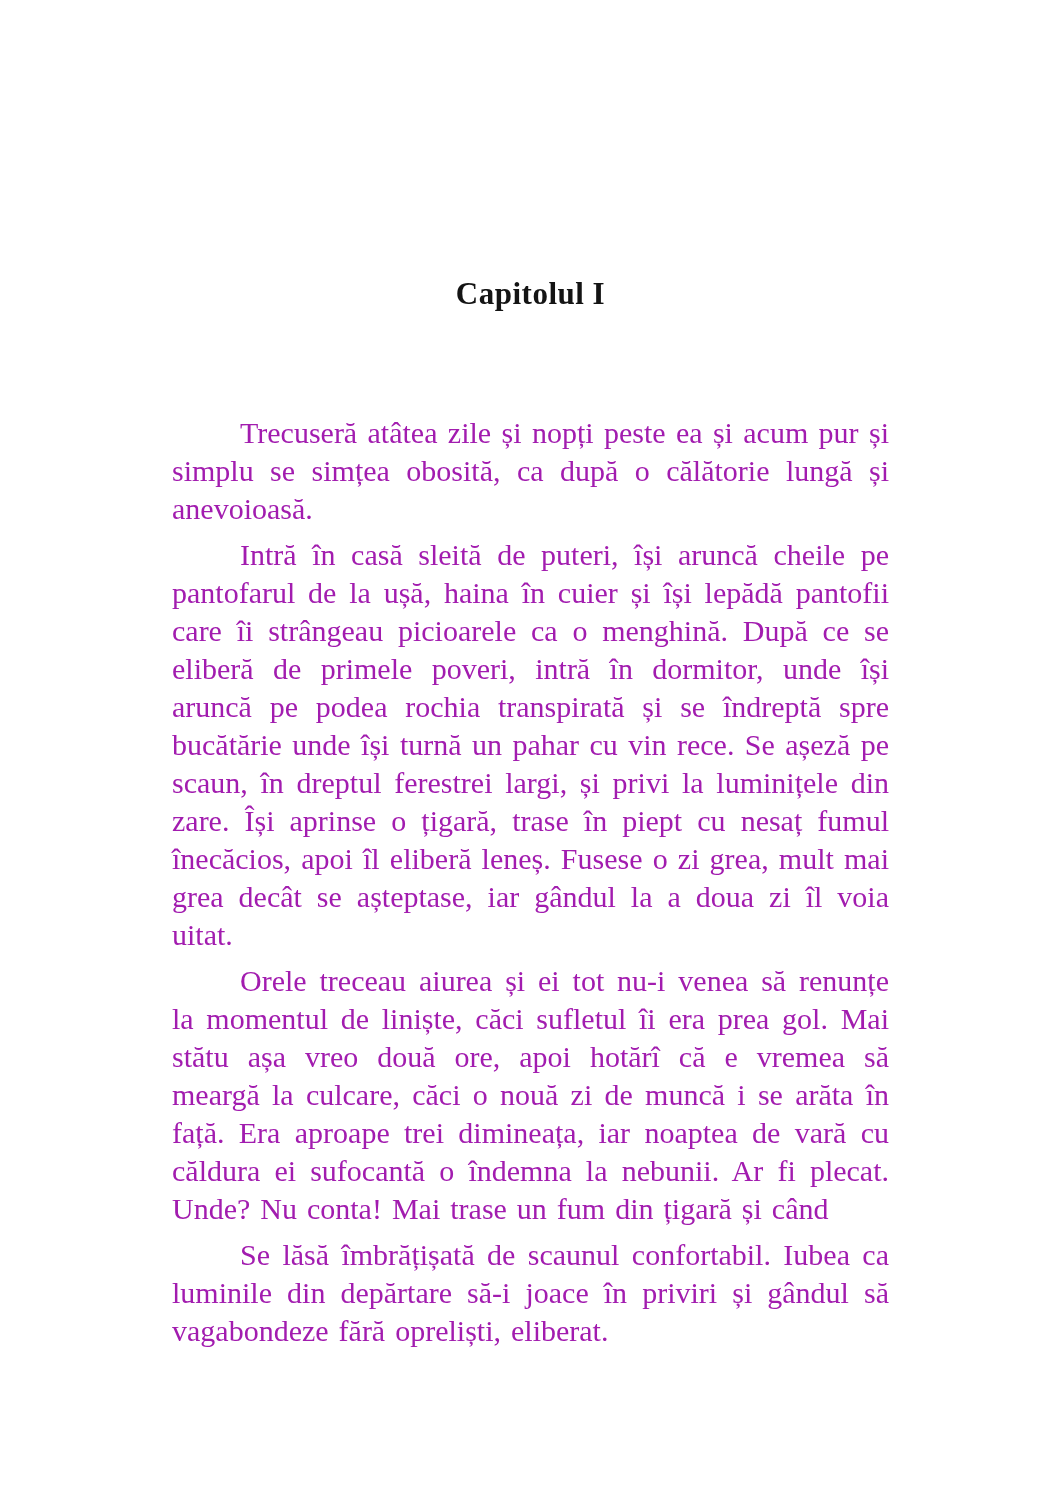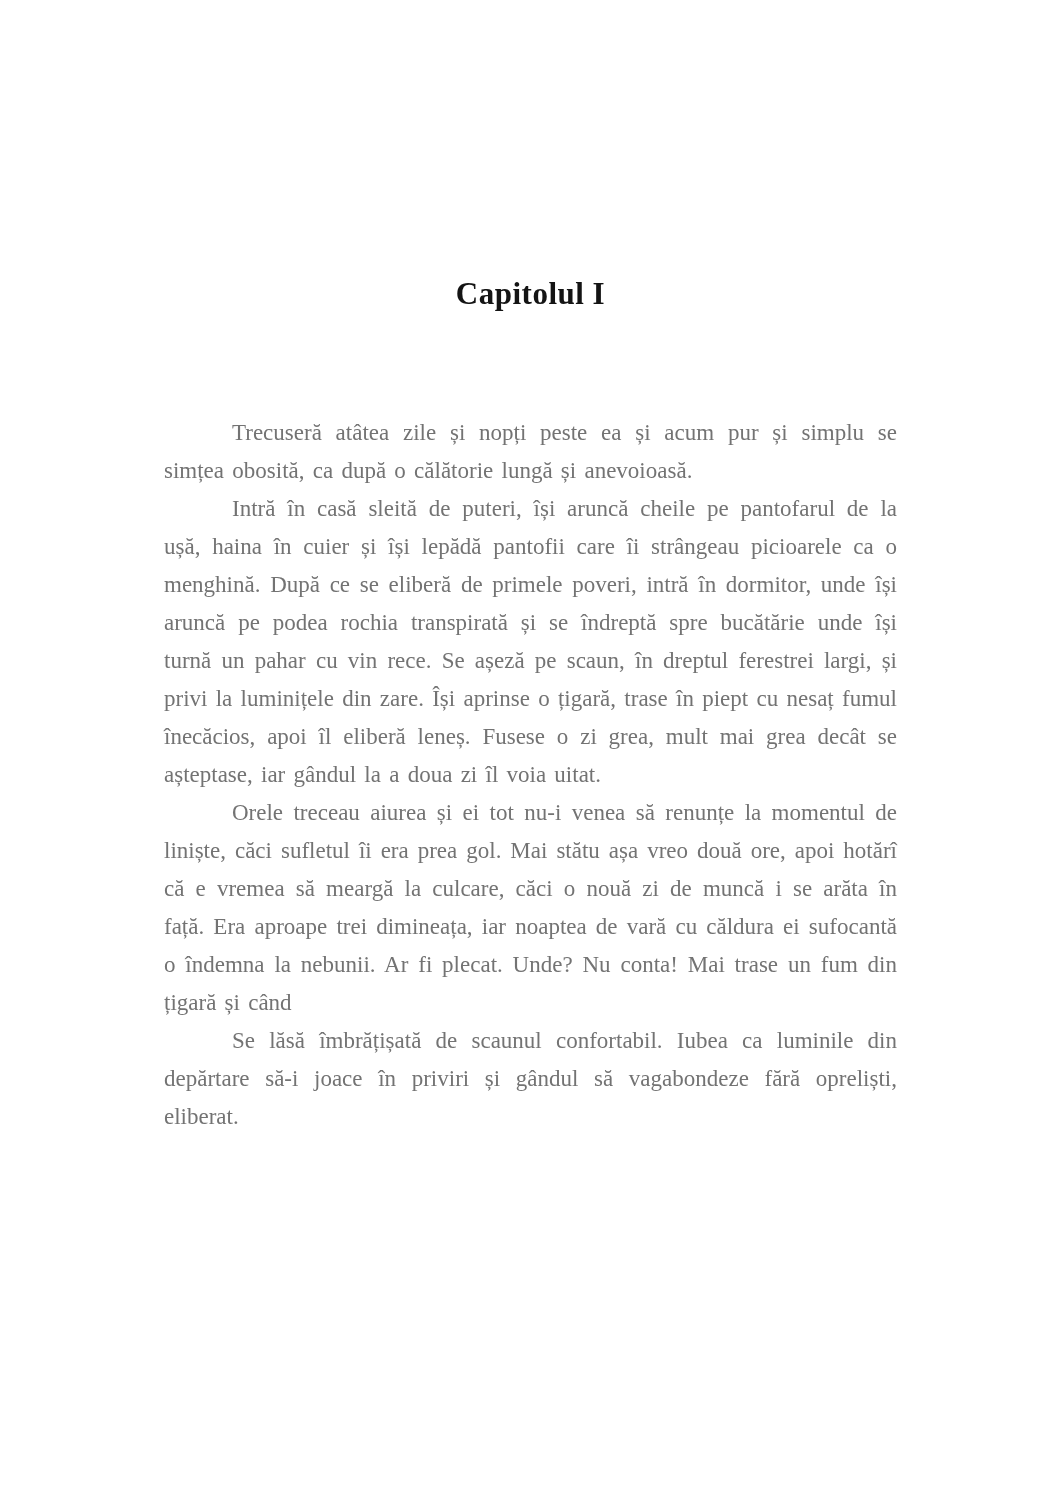--- a/index.html
+++ b/index.html
@@ -20,27 +20,27 @@
   }
   .chapter-title {
     margin: 0 0 102px 0;
     text-align: center;
     font-size: 31px;
     font-weight: 700;
     letter-spacing: 0.5px;
     color: #141414;
   }
   .body-text p {
-    margin: 0;
-    font-size: 23px;
+    margin: 8px;
+    font-size: 30px;
     line-height: 38px;
     text-align: justify;
     text-indent: 68px;
     word-spacing: 2.5px;
-    color: #737373;
+    color: #a21caf;
   }
 </style>
 </head>
 <body>
 
 <div class="page">
   <h1 class="chapter-title">Capitolul I</h1>
 
   <div class="body-text">
     <p>Trecuseră atâtea zile și nopți peste ea și acum pur și simplu se simțea obosită, ca după o călătorie lungă și anevoioasă.</p>

